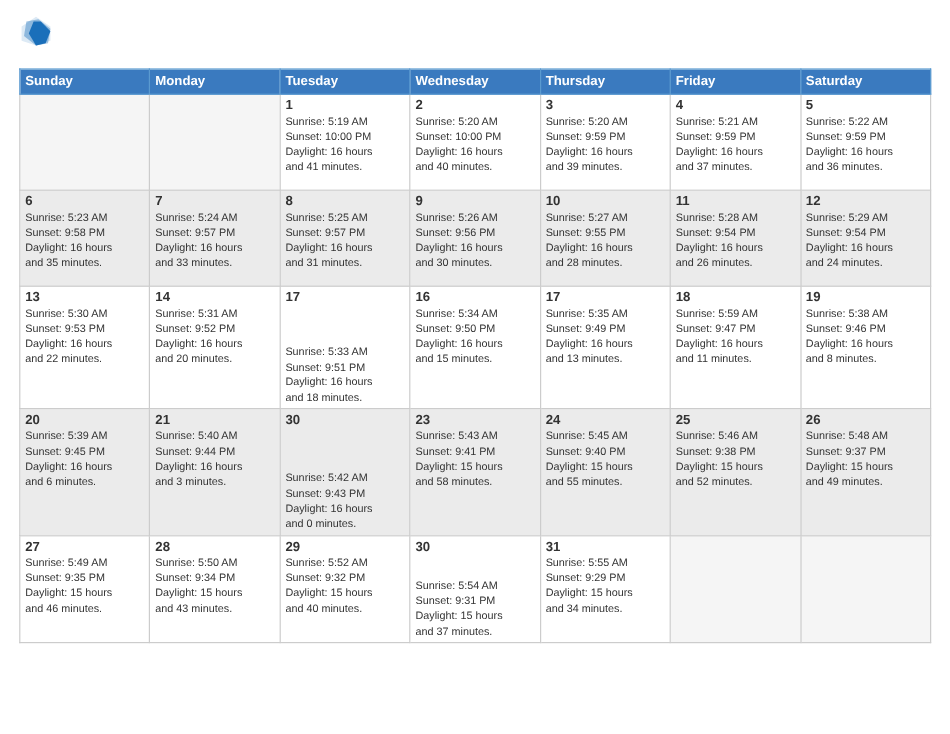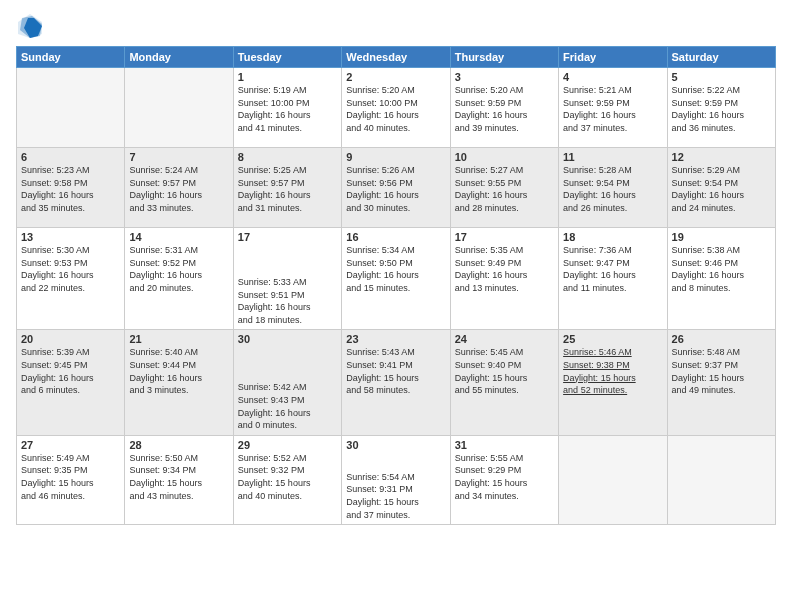--- a/index.html
+++ b/index.html
@@ -9,20 +9,21 @@
       font-family: Arial, Helvetica, sans-serif;
       background: #fff;
       overflow: hidden;
     }
     .page {
       width: 792px;
       height: 528px;
       padding: 12px 16px 12px 16px;
       display: flex;
       flex-direction: column;
+      gap: 11px;
     }
     .header {
       display: flex;
       justify-content: space-between;
       align-items: flex-start;
       margin-bottom: 6px;
     }
     .logo {
       display: flex;
       align-items: center;
@@ -254,21 +255,21 @@
           </td>
           <td>
             <span class="day-num">17</span>
             <div class="day-info" style="white-space: pre-line;">Sunrise: 5:35 AM
 Sunset: 9:49 PM
 Daylight: 16 hours
 and 13 minutes.</div>
           </td>
           <td>
             <span class="day-num">18</span>
-            <div class="day-info" style="white-space: pre-line;">Sunrise: 7:36 AM
+            <div class="day-info" style="white-space: pre-line;">Sunrise: 5:59 AM
 Sunset: 9:47 PM
 Daylight: 16 hours
 and 11 minutes.</div>
           </td>
           <td>
             <span class="day-num">19</span>
             <div class="day-info" style="white-space: pre-line;">Sunrise: 5:38 AM
 Sunset: 9:46 PM
 Daylight: 16 hours
 and 8 minutes.</div>
@@ -305,21 +306,21 @@
           </td>
           <td>
             <span class="day-num">24</span>
             <div class="day-info" style="white-space: pre-line;">Sunrise: 5:45 AM
 Sunset: 9:40 PM
 Daylight: 15 hours
 and 55 minutes.</div>
           </td>
           <td>
             <span class="day-num">25</span>
-            <div class="day-info" style="white-space: pre-line; text-decoration: underline;">Sunrise: 5:46 AM
+            <div class="day-info" style="white-space: pre-line;">Sunrise: 5:46 AM
 Sunset: 9:38 PM
 Daylight: 15 hours
 and 52 minutes.</div>
           </td>
           <td>
             <span class="day-num">26</span>
             <div class="day-info" style="white-space: pre-line;">Sunrise: 5:48 AM
 Sunset: 9:37 PM
 Daylight: 15 hours
 and 49 minutes.</div>

